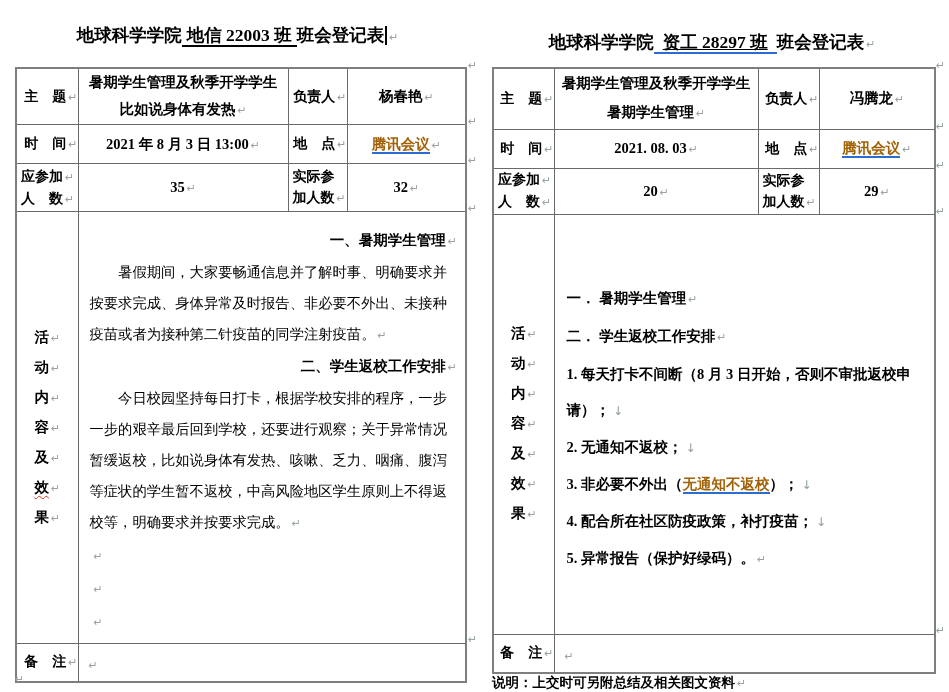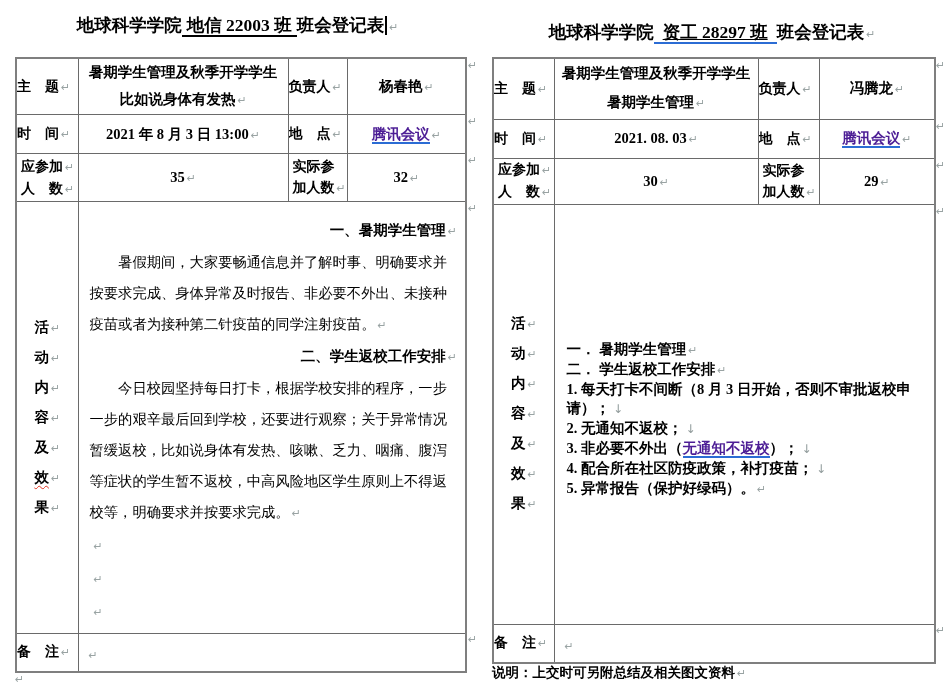--- a/index.html
+++ b/index.html
@@ -2,37 +2,37 @@
 <html><head>
 <meta charset="utf-8">
 <style>
   * { margin:0; padding:0; box-sizing:border-box; }
   html,body { background:#ffffff; }
   #canvas {
     position:relative; width:949px; height:692px; background:#ffffff;
     font-family:"Liberation Serif","DejaVu Serif",serif; color:#000;
     overflow:hidden;
   }
-  .doc { position:absolute; top:0; height:612px; }
+  .doc { position:absolute; top:10px; height:612px; }
   #doc-left  { left:0;   width:475px; }
   #doc-right { left:475px; width:474px; }
 
   .title { position:absolute; width:100%; text-align:center; font-size:17.5px; font-weight:bold; white-space:nowrap; }
   #doc-left  .title { top:13px; }
   #doc-right .title { top:20px; }
   .u  { border-bottom:2px solid #000; padding:0 5px; }
   .u2 { text-decoration:underline; text-decoration-thickness:1px; border-bottom:2px solid #2b6cd4; padding:0 9px; }
   .cursor { display:inline-block; border-left:2px solid #000; height:19px; vertical-align:-4px; margin-left:1px; }
 
   table.form { position:absolute; border-collapse:collapse; table-layout:fixed; border:2px solid #7f7f7f; }
   #doc-left  table.form { left:15px; top:57px; width:450px; }
   #doc-right table.form { left:17px; top:57px; width:442px; }
   table.form td { border:1px solid #6a6a6a; vertical-align:middle; overflow:hidden; }
 
-  .lbl { font-weight:bold; text-align:left; font-size:14px;margin-left:20px; }
+  .lbl { font-weight:bold; text-align:right; font-size:14px;margin-left:20px; }
   .lbl2line { font-weight:bold; font-size:14px; padding-left:4px; line-height:21px; }
   .val { font-weight:bold; text-align:center; font-size:14.5px; }
   .topic-val { font-weight:bold; text-align:center; font-size:14.5px; }
   #doc-left  .topic-val { line-height:27px; }
   #doc-right .topic-val { line-height:29px; }
 
   .pm { color:#99a3a3; font-size:11px; font-family:"DejaVu Sans",sans-serif; margin-left:2px; font-weight:normal; }
   .lb { color:#8f9a9a; font-size:12px; font-family:"DejaVu Sans",sans-serif; margin-left:3px; font-weight:normal; }
 
   .vcell { vertical-align:middle; }
@@ -41,22 +41,22 @@
   .sp-err { text-decoration:underline; text-decoration-style:wavy; text-decoration-color:#e0321f; text-decoration-thickness:1px; text-underline-offset:3px; }
 
   .contcell { vertical-align:top; }
   .lcontent { padding:8px 8px 0 11px; }
   .lcontent p { margin:0; }
   .lcontent .h    { font-weight:bold; font-size:14.5px; line-height:31px;text-align:right; }
   .lcontent .body { font-size:14.3px; line-height:31px; text-indent:2em; font-family:"DejaVu Sans","Liberation Sans",sans-serif; }
   .lcontent .empty { line-height:31px; padding-left:2px; }
 
   .rcontent { padding:10px 6px 0 12px; }
-  .rcontent p { margin:0; font-weight:bold; font-size:14.5px; line-height:19px; }
-  .link { color:#4c1d95; text-decoration:none; border-bottom:2px solid #2b6cd4; }
+  .rcontent p { margin:0; font-weight:bold; font-size:14.5px; line-height:36px; }
+  .link { color:#a16207; text-decoration:none; border-bottom:2px solid #2b6cd4; }
 
   .remark-content { vertical-align:top; padding:3px 0 0 8px; }
 
   .em { position:absolute; color:#99a3a3; font-size:11px; font-family:"DejaVu Sans",sans-serif; }
 
   .note { position:absolute; left:17px; font-weight:bold; font-size:13.5px; white-space:nowrap; }
 </style>
 </head>
 <body>
 
@@ -160,21 +160,21 @@
         <td class="lbl"><span>时　间</span><span class="pm">↵</span></td>
         <td class="val"><span>2021. 08. 03</span><span class="pm">↵</span></td>
         <td class="lbl"><span>地　点</span><span class="pm">↵</span></td>
         <td class="val"><a href="#" class="link">腾讯会议</a><span class="pm">↵</span></td>
       </tr>
       <tr style="height:46px">
         <td class="lbl2line">
           <div><span>应参加</span><span class="pm">↵</span></div>
           <div><span>人　数</span><span class="pm">↵</span></div>
         </td>
-        <td class="val"><span>30</span><span class="pm">↵</span></td>
+        <td class="val"><span>20</span><span class="pm">↵</span></td>
         <td class="lbl2line">
           <div>实际参</div>
           <div><span>加人数</span><span class="pm">↵</span></div>
         </td>
         <td class="val"><span>29</span><span class="pm">↵</span></td>
       </tr>
       <tr style="height:420px">
         <td class="vcell">
           <div class="vstack">
             <div class="vchar"><span>活</span><span class="pm">↵</span></div>

